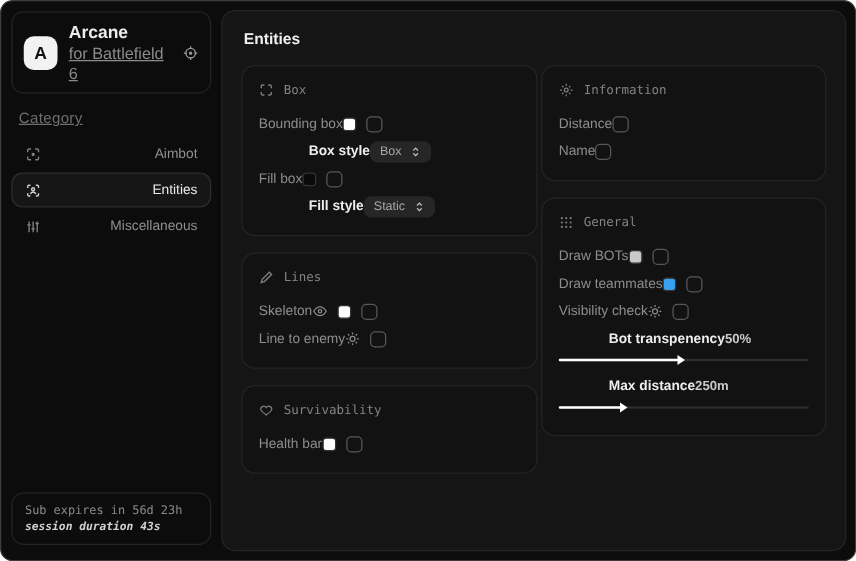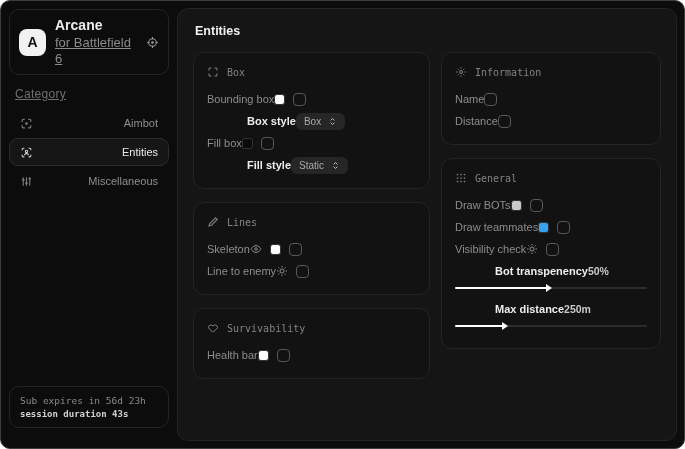--- a/index.html
+++ b/index.html
@@ -25,32 +25,32 @@
   .logo-action { color:#9a9a9a; display:flex; }
   .cat-label { color:#6f6f6f; font-size:12px; margin:10px 6px 8px; letter-spacing:.3px;text-decoration:underline; }
   .nav-item {
     display:flex; align-items:center; gap:10px; height:28px; padding:0 10px;
     border-radius:9px; color:#8f8f8f; font-size:11px; margin-bottom:1px;
     border:1px solid transparent; cursor:default;justify-content:space-between;
   }
   .nav-item.active { border-color:#2d2d2d; background:#161616; color:#e9e9e9; }
   .nav-item .icn { display:flex; color:inherit; opacity:.9; }
   .side-footer {
-    position:absolute; left:8px; right:8px; bottom:20px;
+    position:absolute; left:8px; right:8px; bottom:12px;
     border:1px solid #242424; border-radius:10px; padding:8px 10px;
   }
   .side-footer .l1 { font-family:"DejaVu Sans Mono", monospace; font-size:9.5px; color:#8a8a8a; margin-bottom:3px; }
-  .side-footer .l2 { font-family:"DejaVu Sans Mono", monospace; font-size:9px; color:#d2d2d2; font-weight:bold; }
+  .side-footer .l2 { font-family:"DejaVu Sans Mono", monospace; font-size:9px; color:#d2d2d2; font-weight:bold;font-style:italic; }
   
   .main {
     flex:1; margin:7px 7px 7px 0; background:#151515; border:1px solid #242424;
     border-radius:11px; padding:13px 15px; overflow:hidden;
   }
   .page-title { color:#f0f0f0; font-size:12.5px; font-weight:bold; margin:2px 0 14px 2px; }
-  .cols { display:flex; gap:11px; align-items:flex-start; }
+  .cols { display:flex; gap:3px; align-items:flex-start; }
   .col { display:flex; flex-direction:column; gap:13px; }
   .col-left { width:237px; }
   .col-right { flex:1; }
   .card { border:1px solid #242424; background:#121212; border-radius:11px; padding:11px 13px 12px; }
   .card-head {
     display:flex; align-items:center; gap:8px; color:#838383; margin:2px 0 10px;
     font-family:"DejaVu Sans Mono", monospace; font-size:10px;
   }
   .card-head .icn { display:flex; color:#7f7f7f; }
   .row { display:flex; align-items:center; justify-content:flex-start; height:22px; }
@@ -250,27 +250,27 @@
           <div class="card-head">
             <span class="icn">
               <svg width="12" height="12" viewBox="0 0 24 24" fill="none" stroke="currentColor" stroke-width="2">
                   <circle cx="12" cy="12" r="3"></circle>
                   <path d="M12 2v3M12 19v3M2 12h3M19 12h3M5.5 5.5l2 2M16.5 16.5l2 2M18.5 5.5l-2 2M7.5 16.5l-2 2"></path>
                 </svg>
             </span>
             <span>Information</span>
           </div>
           <div class="row">
+            <span class="lbl">Distance</span>
+            <span class="ctrls">
+                <span class="checkbox"></span>
+              </span>
+          </div>
+          <div class="row">
             <span class="lbl">Name</span>
-            <span class="ctrls">
-                <span class="checkbox"></span>
-              </span>
-          </div>
-          <div class="row">
-            <span class="lbl">Distance</span>
             <span class="ctrls">
                 <span class="checkbox"></span>
               </span>
           </div>
         </div>
 
         <div class="card">
           <div class="card-head">
             <span class="icn">
               <svg width="12" height="12" viewBox="0 0 24 24" fill="currentColor">

